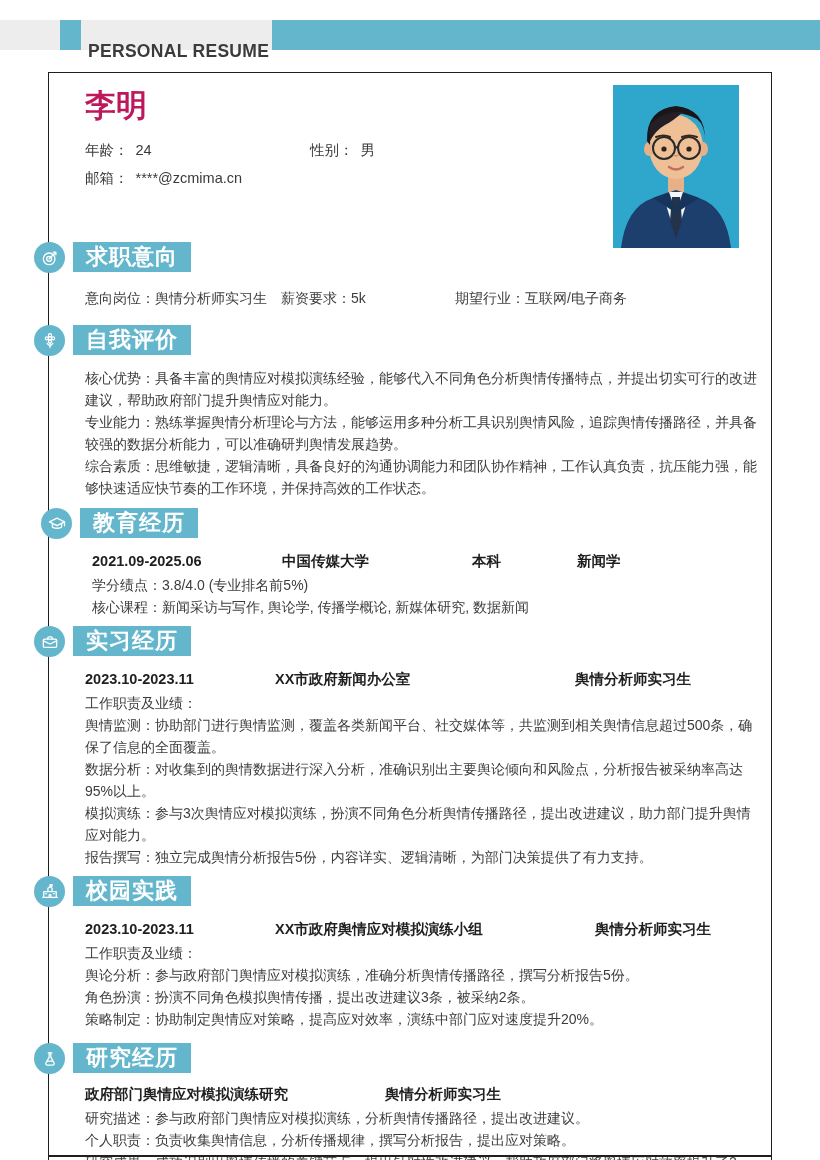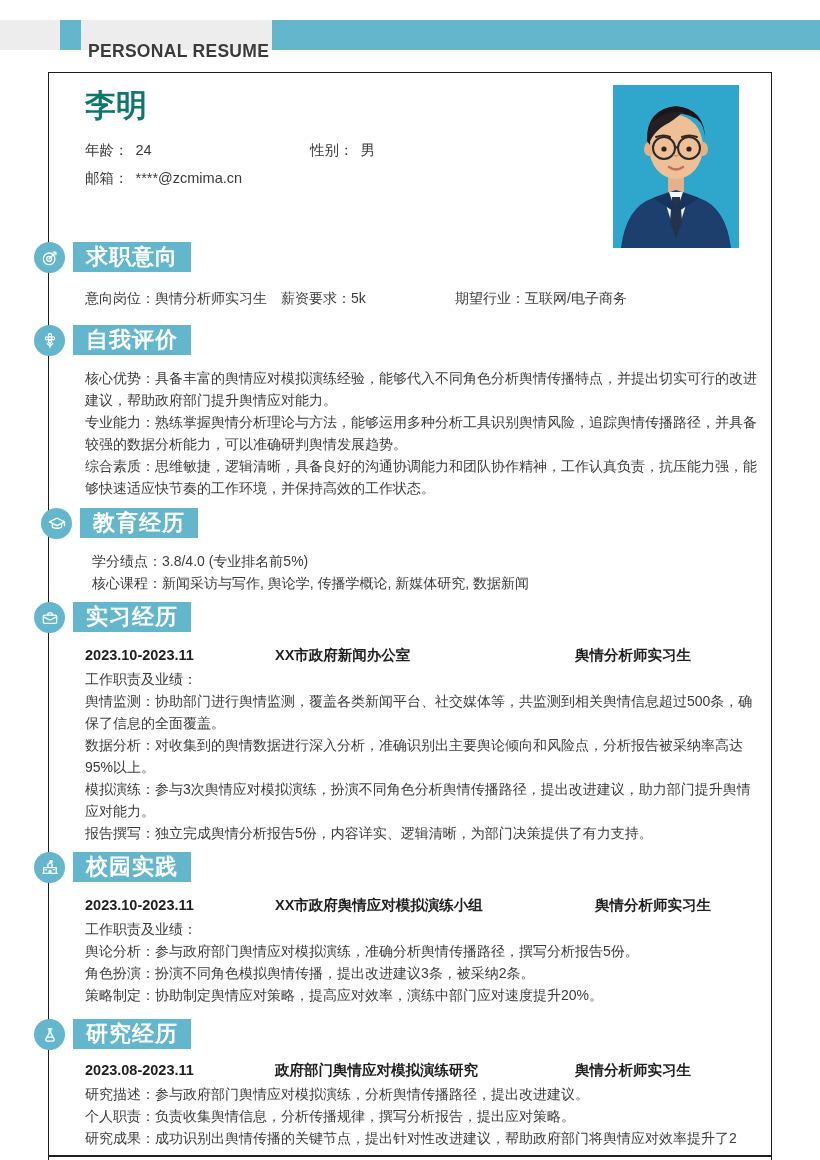--- a/index.html
+++ b/index.html
@@ -17,21 +17,21 @@
   .accent-square { position:absolute; left:60px; top:0; width:21px; height:30px; background:#64b6cc; }
   .top-title { position:absolute; left:88px; top:16px; height:30px; line-height:30px;
     font-size:17.5px; font-weight:bold; color:#3b3b3b; letter-spacing:0.3px; white-space:nowrap; }
   .top-teal { position:absolute; left:272px; top:0; width:548px; height:30px; background:#64b6cc; }
 
   
   .card { position:absolute; left:48px; top:72px; width:724px; height:1120px;
     border:1.5px solid #1f1f1f; background:#fff; padding:13px 10px 0 36px; }
   .bottom-line { position:absolute; left:48px; top:1155px; width:724px; height:2px; background:#1f1f1f; z-index:9; }
 
-  .name { margin:2px 0 0 0; font-size:31px; font-weight:bold; color:#0f766e; line-height:36px; }
+  .name { margin:2px 0 0 0; font-size:31px; font-weight:bold; color:#be185d; line-height:36px; }
 
   .info-grid { margin-top:17px; width:470px; display:grid; grid-template-columns:225px auto; row-gap:9px;
     font-size:14.5px; color:#3a3a3a; }
   .info-item { white-space:nowrap; }
   .info-label { color:#3a3a3a; }
   .info-value { margin-left:7px; color:#3a3a3a; }
 
   .photo { position:absolute; top:12px; right:32px; width:126px; height:163px; overflow:hidden; }
 
   
@@ -158,20 +158,26 @@
     <section class="sec sec-edu">
       <span class="sec-icon">
         <svg viewBox="0 0 24 24" fill="none" stroke="#ffffff" stroke-width="1.6" stroke-linecap="round" stroke-linejoin="round">
           <path d="M12 5 L3 9.5 L12 14 L21 9.5 Z"></path>
           <path d="M6.5 11.8 V15.4 C6.5 17.7 17.5 17.7 17.5 15.4 V11.8"></path>
           <path d="M21 9.5 V14.2"></path>
         </svg>
       </span>
       <h2 class="sec-title">教育经历</h2>
       <div class="sec-body">
+        <div class="m-row">
+          <span class="m-date">2021.09-2025.06</span>
+          <span class="w190">中国传媒大学</span>
+          <span class="w105">本科</span>
+          <span>新闻学</span>
+        </div>
         <div class="sec-lines">
           <p>学分绩点：3.8/4.0 (专业排名前5%)</p>
           <p>核心课程：新闻采访与写作, 舆论学, 传播学概论, 新媒体研究, 数据新闻</p>
         </div>
       </div>
     </section>
 
     <section class="sec sec-intern">
       <span class="sec-icon">
         <svg viewBox="0 0 24 24" fill="none" stroke="#ffffff" stroke-width="1.6" stroke-linecap="round" stroke-linejoin="round">
@@ -228,21 +234,20 @@
       <span class="sec-icon">
         <svg viewBox="0 0 24 24" fill="none" stroke="#ffffff" stroke-width="1.5" stroke-linecap="round" stroke-linejoin="round">
           <path d="M9.8 4.6 H14.2"></path>
           <path d="M11 4.6 V9.8 L7.2 16.6 C6.3 18.3 7.3 19.3 9 19.3 H15 C16.7 19.3 17.7 18.3 16.8 16.6 L13 9.8 V4.6"></path>
           <path d="M8.7 14.4 H15.3"></path>
         </svg>
       </span>
       <h2 class="sec-title">研究经历</h2>
       <div class="sec-body">
         <div class="m-row">
-          <span class="m-date">2023.08-2023.11</span>
           <span class="w300">政府部门舆情应对模拟演练研究</span>
           <span>舆情分析师实习生</span>
         </div>
         <div class="sec-lines">
           <p>研究描述：参与政府部门舆情应对模拟演练，分析舆情传播路径，提出改进建议。</p>
           <p>个人职责：负责收集舆情信息，分析传播规律，撰写分析报告，提出应对策略。</p>
           <p>研究成果：成功识别出舆情传播的关键节点，提出针对性改进建议，帮助政府部门将舆情应对效率提升了2</p>
         </div>
       </div>
     </section>

